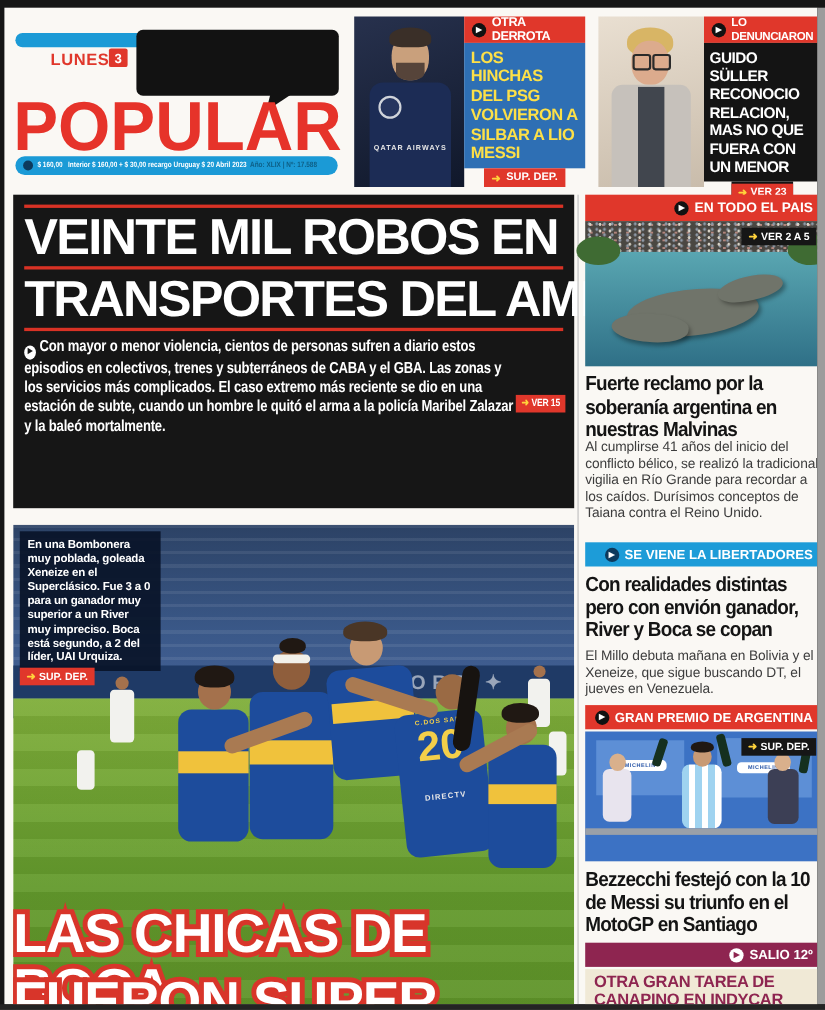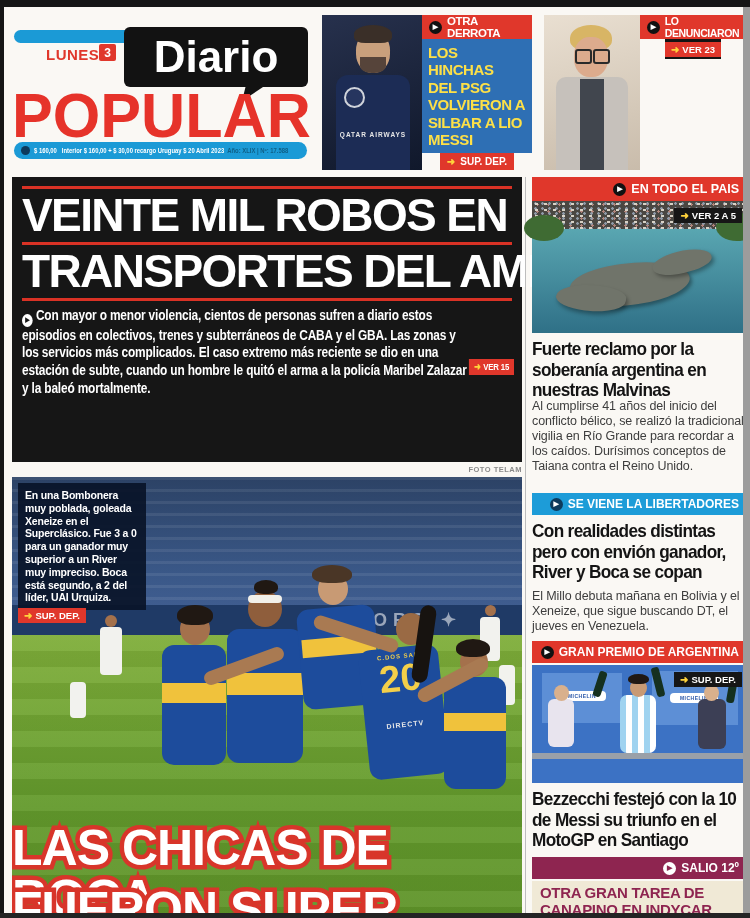--- a/index.html
+++ b/index.html
@@ -83,21 +83,20 @@
 </style>
 </head>
 <body>
 
 <div class="page">
 
   <div class="abs mast-bar"></div>
   <div class="abs lunes">LUNES</div>
   <div class="abs day-box">3</div>
   <div class="abs diario">
-    <span>Diario</span>
     <span class="diario-tail"></span>
   </div>
   <div class="abs popular">POPULAR</div>
   <div class="abs price">
     <span class="dot"></span>
     <span class="sq">
       <b>$ 160,00</b>&nbsp;&nbsp;
       <span>Interior $ 160,00 + $ 30,00 recargo   Uruguay $ 20   Abril 2023</span>&nbsp;
       <span class="issue">Año: XLIX | Nº: 17.588</span>
     </span>
@@ -132,20 +131,21 @@
       <div class="abs" style="left:31px;top:34px;width:13px;height:11px;border:2px solid #2a2a2a;border-radius:3px;"></div>
       <div class="abs" style="left:49px;top:34px;width:13px;height:11px;border:2px solid #2a2a2a;border-radius:3px;"></div>
       <div class="abs" style="left:12px;top:62px;width:72px;height:93px;border-radius:10px 10px 0 0;background:#c6c1bb;"></div>
       <div class="abs" style="left:36px;top:64px;width:24px;height:91px;background:#41464e;"></div>
     </div>
     <div class="col-r" style="left:96px;top:0;width:106px;height:155px;">
       <div class="strip" style="background:#e0372b;height:24px;font-size:10.5px;">
         <span class="play">▶</span>
         <span class="cond">LO DENUNCIARON</span>
       </div>
+      <div style="flex:1;background:#141414;color:#fff;font-size:14px;font-weight:800;line-height:1.18;padding:5px 5px;letter-spacing:-0.5px;">GUIDO SÜLLER RECONOCIO RELACION, MAS NO QUE FUERA CON UN MENOR</div>
       <div style="background:#141414;padding:0 0 2px 0;">
         <span class="tag">
             <span class="arw">➜</span>
             <span>VER 23</span>
           </span>
       </div>
     </div>
   </div>
 
   <div class="abs lead">
@@ -155,21 +155,20 @@
     <div class="hl">TRANSPORTES DEL AMBA</div>
     <div class="rule"></div>
     <div class="lead-par">
       <span class="tag" style="float:right;margin-top:52px;">
           <span class="arw">➜</span>
           <span>VER 15</span>
         </span>
       <span style="display:inline-flex;vertical-align:-2px;margin-right:4px;width:13px;height:13px;border-radius:50%;background:#fff;color:#161616;font-size:7px;align-items:center;justify-content:center;">▶</span><span>Con mayor o menor violencia, cientos de personas sufren a diario estos episodios en colectivos, trenes y subterráneos de CABA y el GBA. Las zonas y los servicios más complicados. El caso extremo más reciente se dio en una estación de subte, cuando un hombre le quitó el arma a la policía Maribel Zalazar y la baleó mortalmente.</span>
     </div>
   </div>
-  <div class="abs credit">FOTO TELAM</div>
 
   <div class="abs boca">
     <div class="stand">
         <div class="rows"></div>
       </div>
     <div class="board">ORS ✦</div>
     <div class="pitch">
         <div class="mow"></div>
       </div>
 

